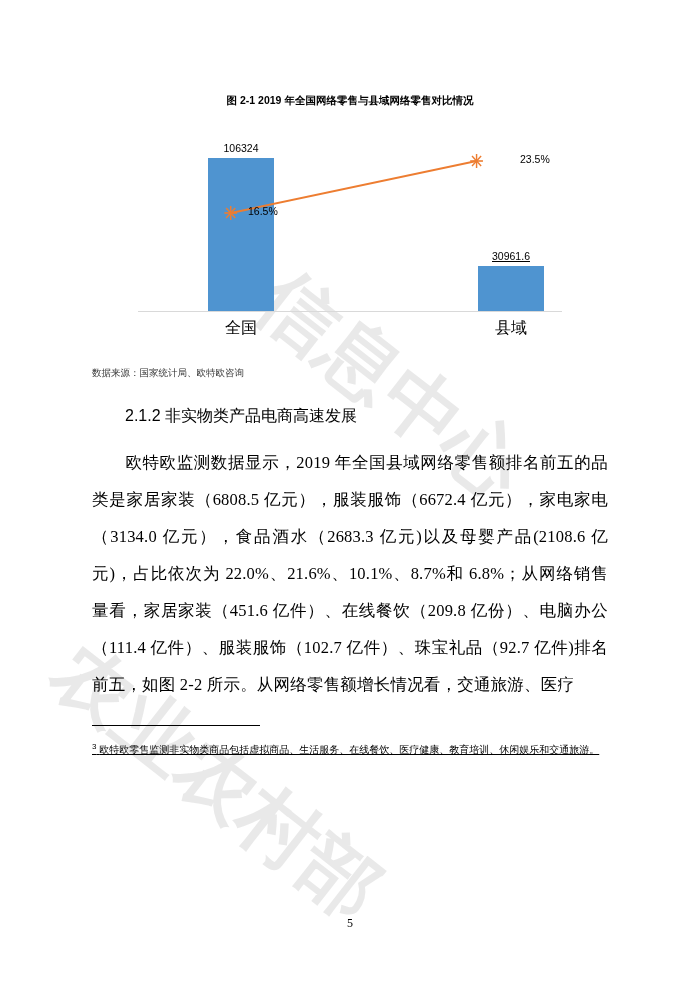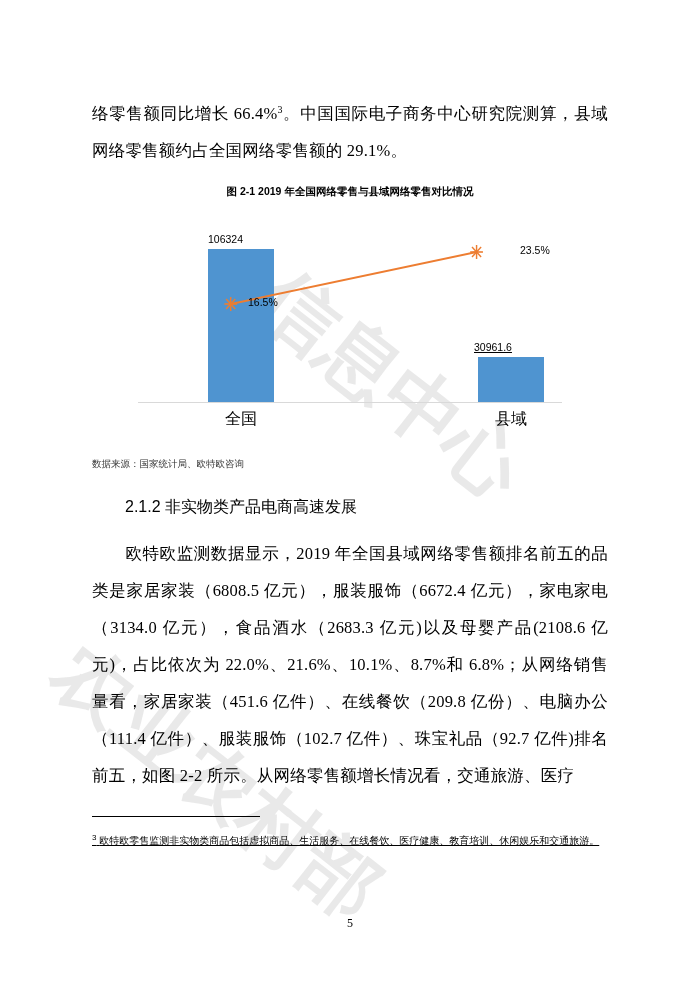--- a/index.html
+++ b/index.html
@@ -110,20 +110,21 @@
   .bar {
     position: absolute;
     bottom: 1px;
     background: #4f94d0;
   }
   .bar-label {
     position: absolute;
     font-family: "Liberation Sans", sans-serif;
     font-size: 10.5px;
     color: #000;
+    text-align: center;
     white-space: nowrap;
   }
   .cat-label {
     position: absolute;
     font-family: "Liberation Sans", sans-serif;
     font-size: 16px;
     color: #000;
     text-align: center;
     white-space: nowrap;
   }
@@ -242,21 +243,20 @@
 </head>
 <body>
 
 <div class="page">
 
   <div class="watermark">
     <span class="wm1">信息中心</span>
     <span class="wm2">农业农村部</span>
   </div>
 
-  <p class="para"><span>络零售额同比增长 66.4%</span><sup class="fnref">3</sup><span>。中国国际电子商务中心研究院测算，县域网络零售额约占全国网络零售额的 29.1%。</span></p>
 
   <div class="figure">
     <div class="fig-caption">图 2-1 2019 年全国网络零售与县域网络零售对比情况</div>
 
     <div class="chart-area">
       <div class="plot">
         <div class="axis-line"></div>
 
         <div class="bar" style="left:82px; width:66px; height:153px;"></div>
         <div class="bar-label" style="left:82px; width:66px; top:20px;">106324</div>

